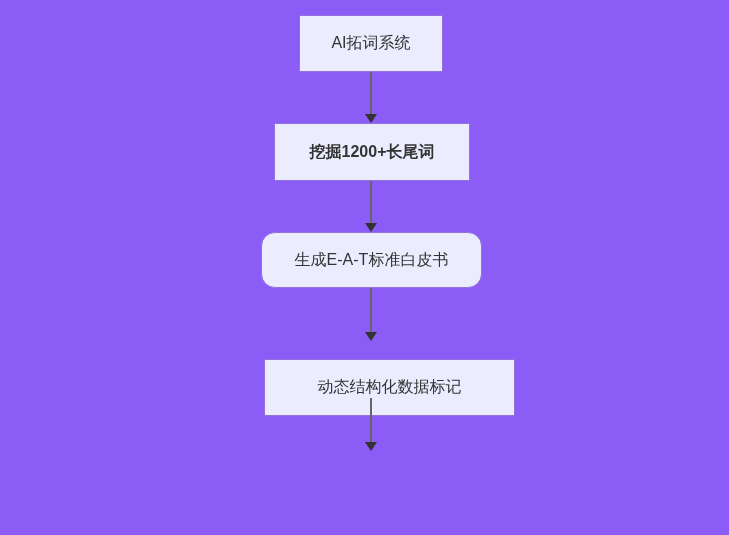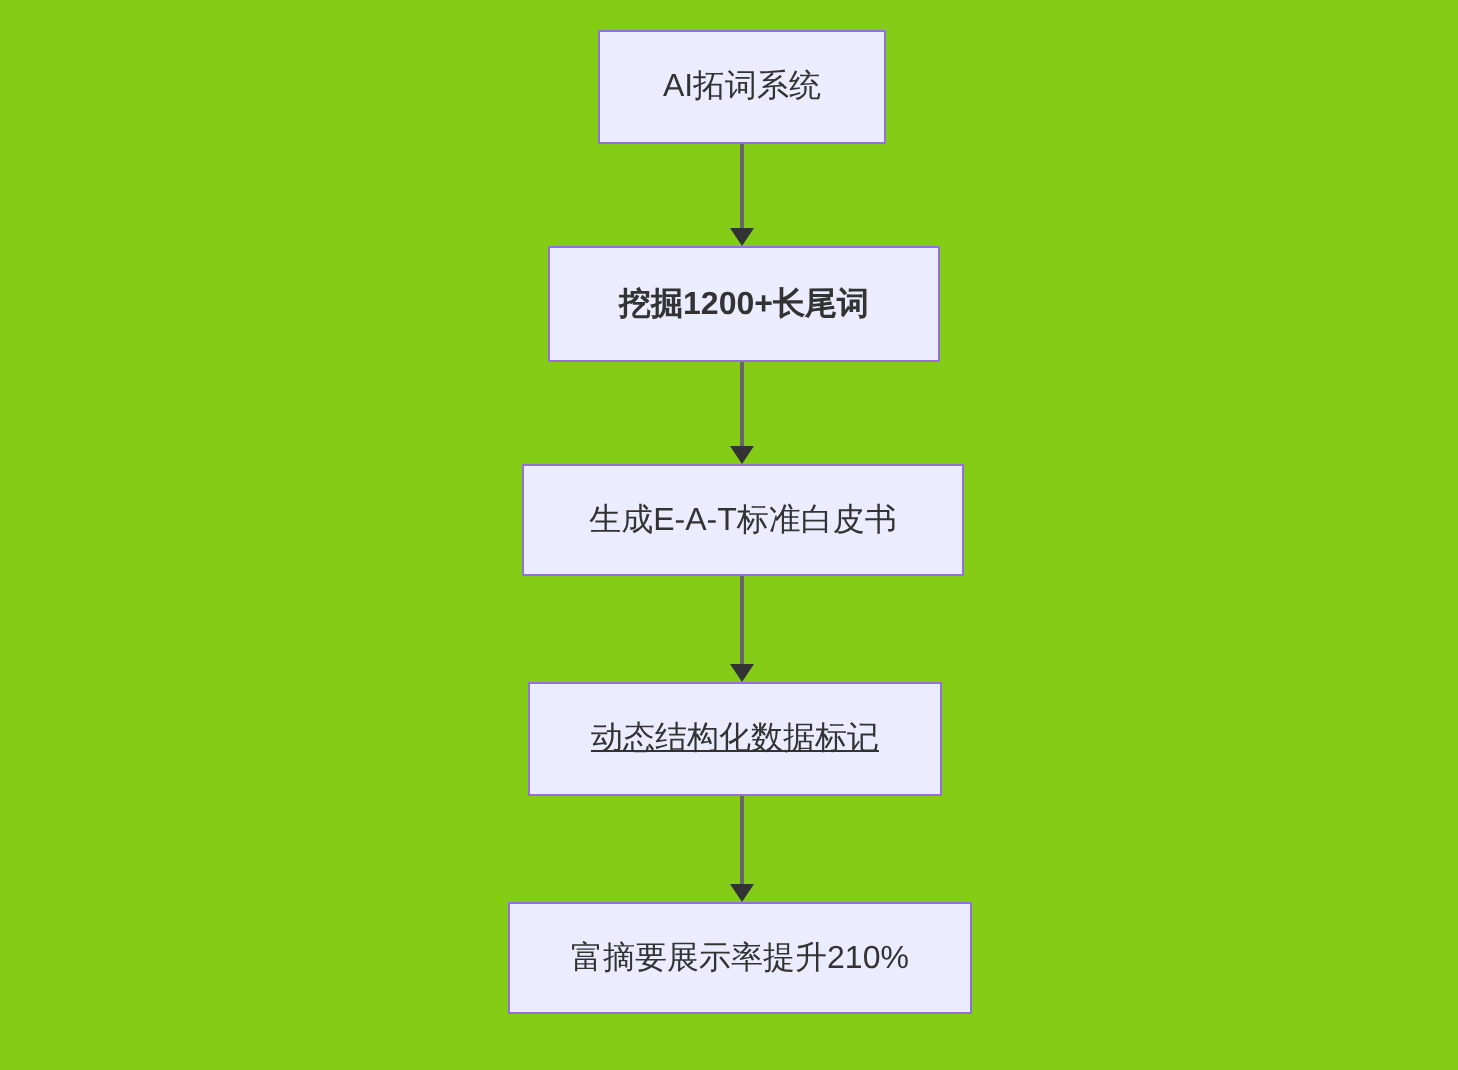--- a/index.html
+++ b/index.html
@@ -5,40 +5,40 @@
   html, body {
     margin: 0;
     padding: 0;
     background: #fafafa;
     font-family: "Liberation Sans", "DejaVu Sans", sans-serif;
   }
   .canvas {
     position: relative;
     width: 729px;
     height: 535px;
-    background: #84cc16;
+    background: #8b5cf6;
     overflow: hidden;
   }
   .node {
     position: absolute;
     box-sizing: border-box;
     background: #ECECFF;
     border: 1px solid #9370DB;
     color: #333333;
     font-size: 16px;
     display: flex;
     align-items: center;
     justify-content: center;
     text-align: center;
     white-space: nowrap;
   }
   .node-1 { left: 299px; top: 15px;  width: 144px; height: 57px; }
   .node-2 { left: 274px; top: 123px; width: 196px; height: 58px; font-weight: bold; }
-  .node-3 { left: 261px; top: 232px; width: 221px; height: 56px; }
-  .node-4 { left: 264px; top: 341px; width: 207px; height: 57px; text-decoration: underline; }
+  .node-3 { left: 261px; top: 232px; width: 221px; height: 56px; border-radius: 14px; }
+  .node-4 { left: 264px; top: 359px; width: 251px; height: 57px; }
   .node-5 { left: 254px; top: 451px; width: 232px; height: 56px; }
 
   .edge {
     position: absolute;
     left: 364px;
     width: 14px;
   }
   .edge-1 { top: 72px;  height: 51px; }
   .edge-2 { top: 181px; height: 51px; }
   .edge-3 { top: 288px; height: 53px; }
@@ -97,17 +97,14 @@
 
   <div class="node node-4">
     <span>动态结构化数据标记</span>
   </div>
 
   <div class="edge edge-4">
     <div class="arrow-line"></div>
     <div class="arrow-head"></div>
   </div>
 
-  <div class="node node-5">
-    <span>富摘要展示率提升210%</span>
-  </div>
 
 </div>
 
 </body></html>

